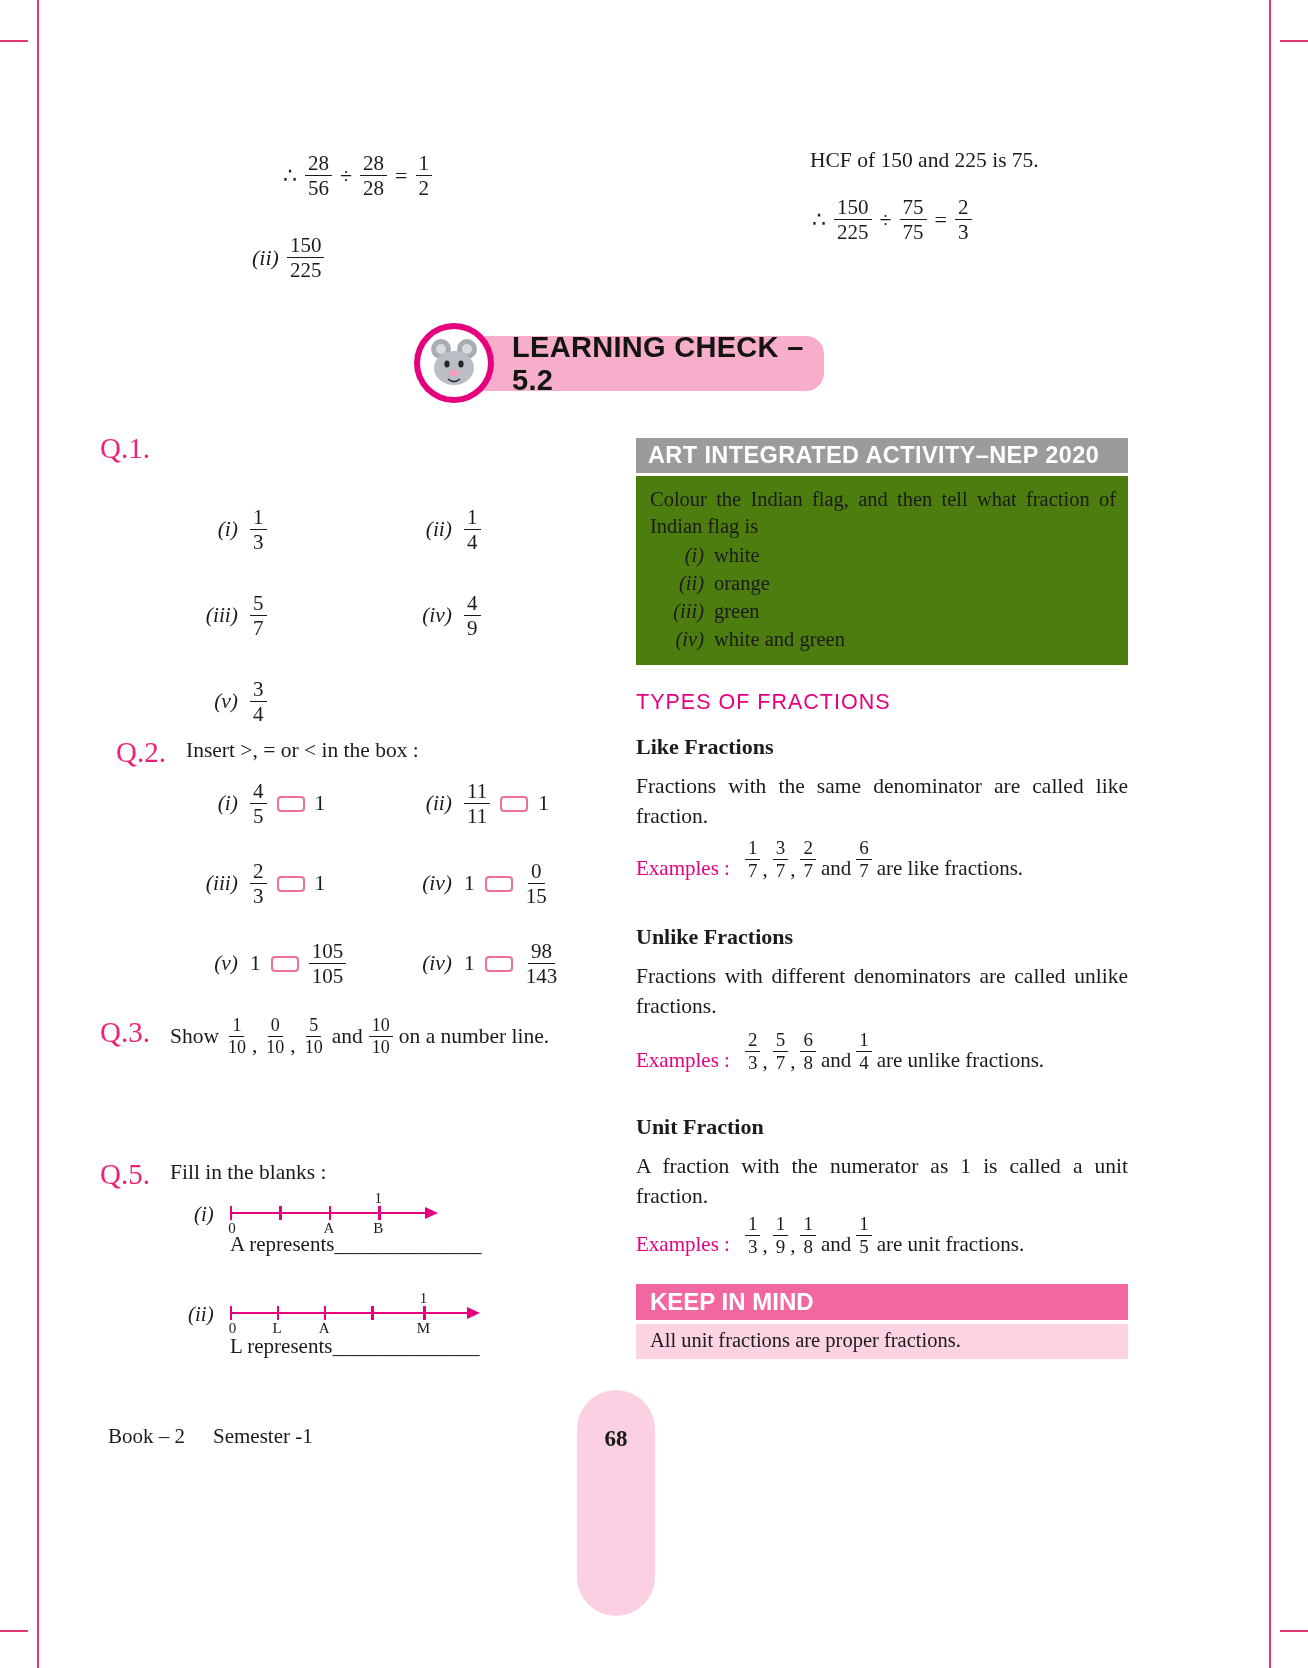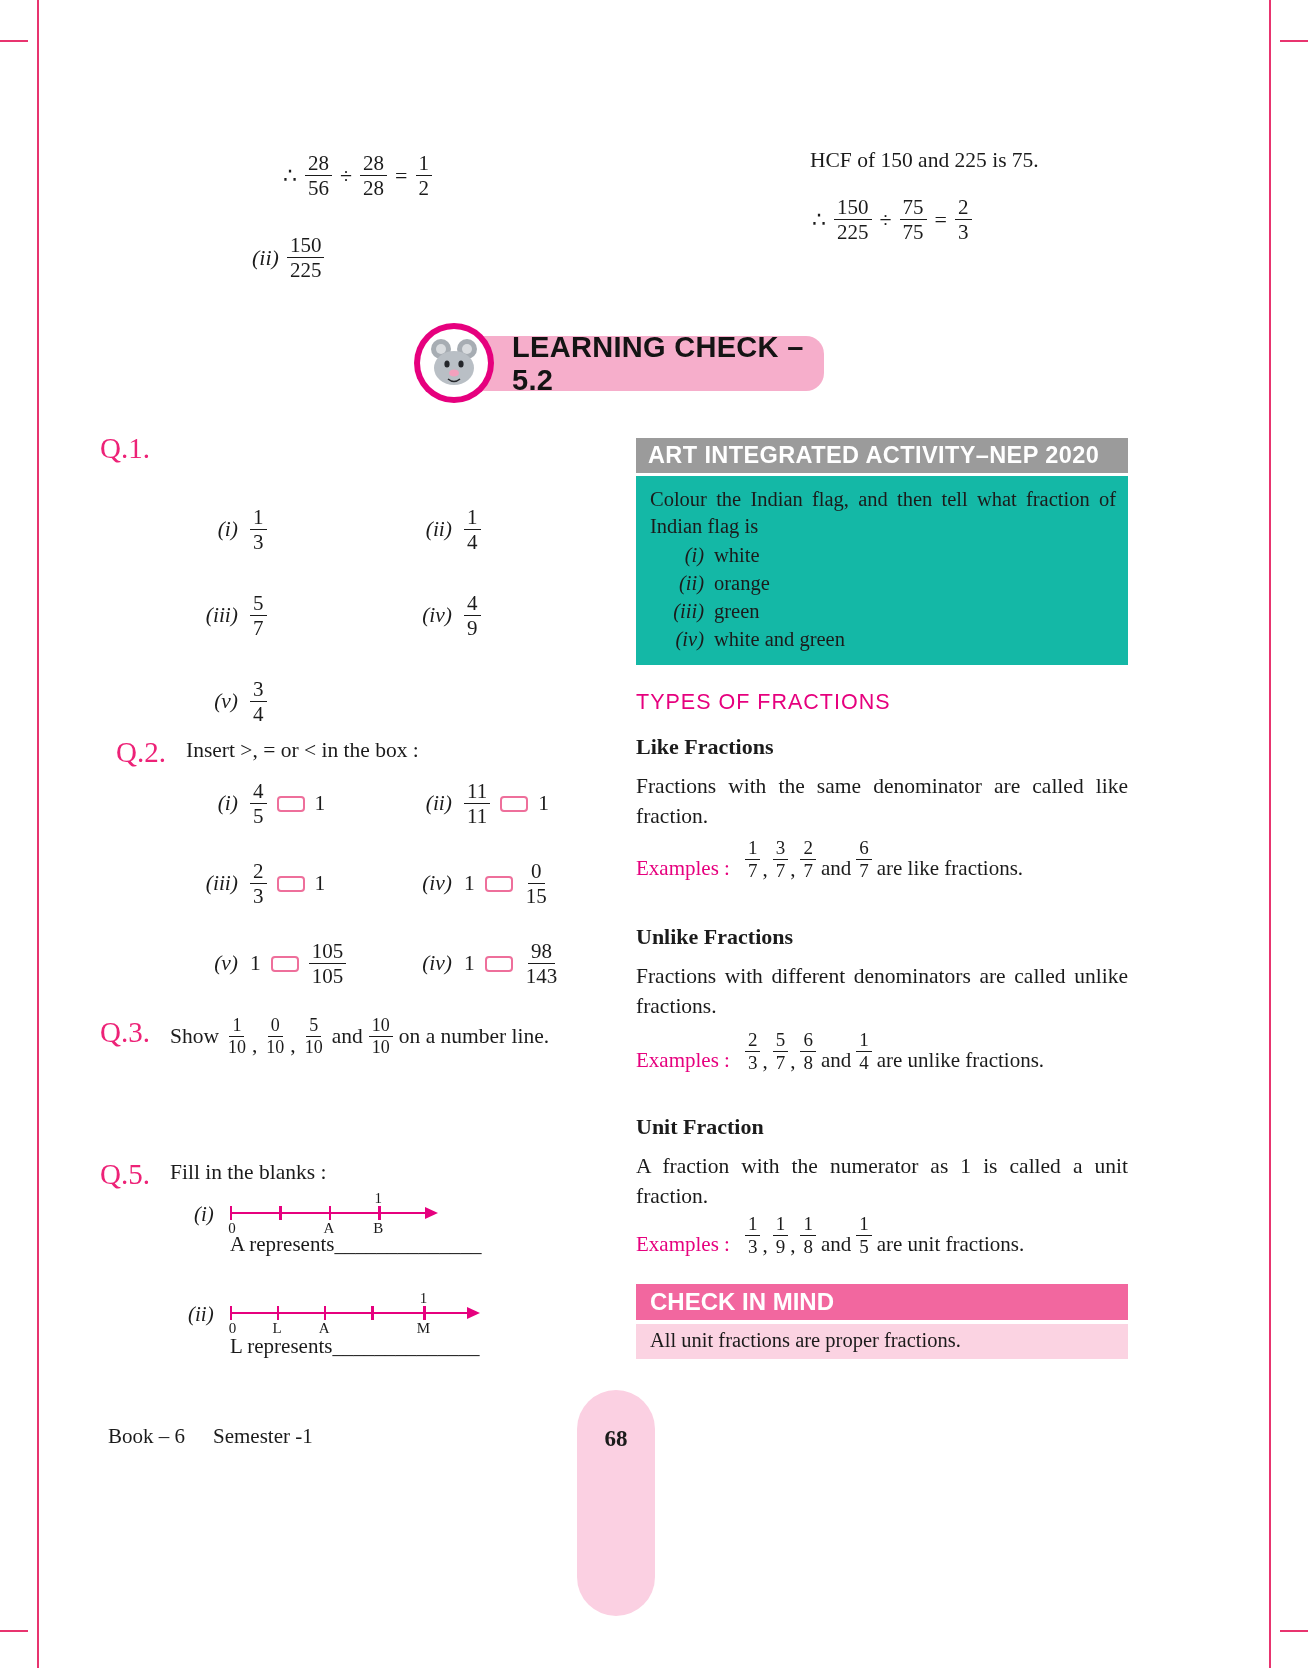--- a/index.html
+++ b/index.html
@@ -30,21 +30,21 @@
 .inlinerow{display:inline-flex;align-items:center;gap:6px;font-size:21.5px;white-space:nowrap}
 .comma{align-self:flex-end;transform:translateY(1px);margin-left:-3px}
 .numline{position:relative;height:48px}
 .nl-line{position:absolute;left:0;right:8px;top:22px;height:2.2px;background:#e6007e}
 .nl-arrow{position:absolute;right:-2px;top:16.5px;width:0;height:0;border-left:13px solid #e6007e;border-top:6.5px solid transparent;border-bottom:6.5px solid transparent}
 .nl-tick{position:absolute;top:16px;width:2.2px;height:14px;background:#e6007e}
 .nl-lab{position:absolute;top:30px;font-size:15px;transform:translateX(-50%)}
 .nl-top{position:absolute;top:0;font-size:15px;transform:translateX(-50%)}
 .nl-caption{font-size:21px}
 .gray-banner{background:#9b9b9b;color:#fff;font-family:"Liberation Sans",sans-serif;font-weight:700;font-size:23.5px;padding:4px 12px;width:492px;letter-spacing:.4px}
-.pinkbox{background:#14b8a6}
+.pinkbox{background:#4d7c0f}
 .artbox{width:492px;padding:10px 12px 12px 14px;font-size:20.5px}
 .art-intro{text-align:justify;line-height:1.34}
 .art-item{display:flex;line-height:1.32;margin-top:1px}
 .art-lab{width:54px;flex:none;text-align:right;margin-right:10px}
 .types{font-family:"Liberation Sans",sans-serif;color:#e6007e;font-size:21.5px;letter-spacing:1px;font-weight:500}
 .subhead{font-weight:700;font-size:22px}
 .bodytext{font-size:21.5px;line-height:1.38;text-align:justify;width:492px}
 .ex{display:inline-flex;align-items:flex-end;gap:5px;font-size:21px;white-space:nowrap}
 .ex-label{color:#e6007e;margin-right:10px}
 .kim-banner{background:#f2679f;color:#fff;font-family:"Liberation Sans",sans-serif;font-weight:700;font-size:24px;padding:4px 14px;width:492px}
@@ -430,28 +430,28 @@
         </span>
       <span>and</span>
       <span class="frac f19">
           <span class="fn">1</span>
           <span class="fd">5</span>
         </span>
       <span>are unit fractions.</span>
     </div>
 
     <div class="abs kim-banner" style="left:0;top:846px">
-      <span>CHECK IN MIND</span>
+      <span>KEEP IN MIND</span>
     </div>
     <div class="abs kim-body" style="left:0;top:886px">All unit fractions are proper fractions.</div>
 
   </div>
 
   <div class="abs footer-left" style="left:108px;top:1424px">
-    <span>Book – 6</span>
+    <span>Book – 2</span>
     <span>Semester -1</span>
   </div>
 
   <div class="page-pill">
     <span class="page-num">68</span>
   </div>
 
 </div>
 
 </body></html>

